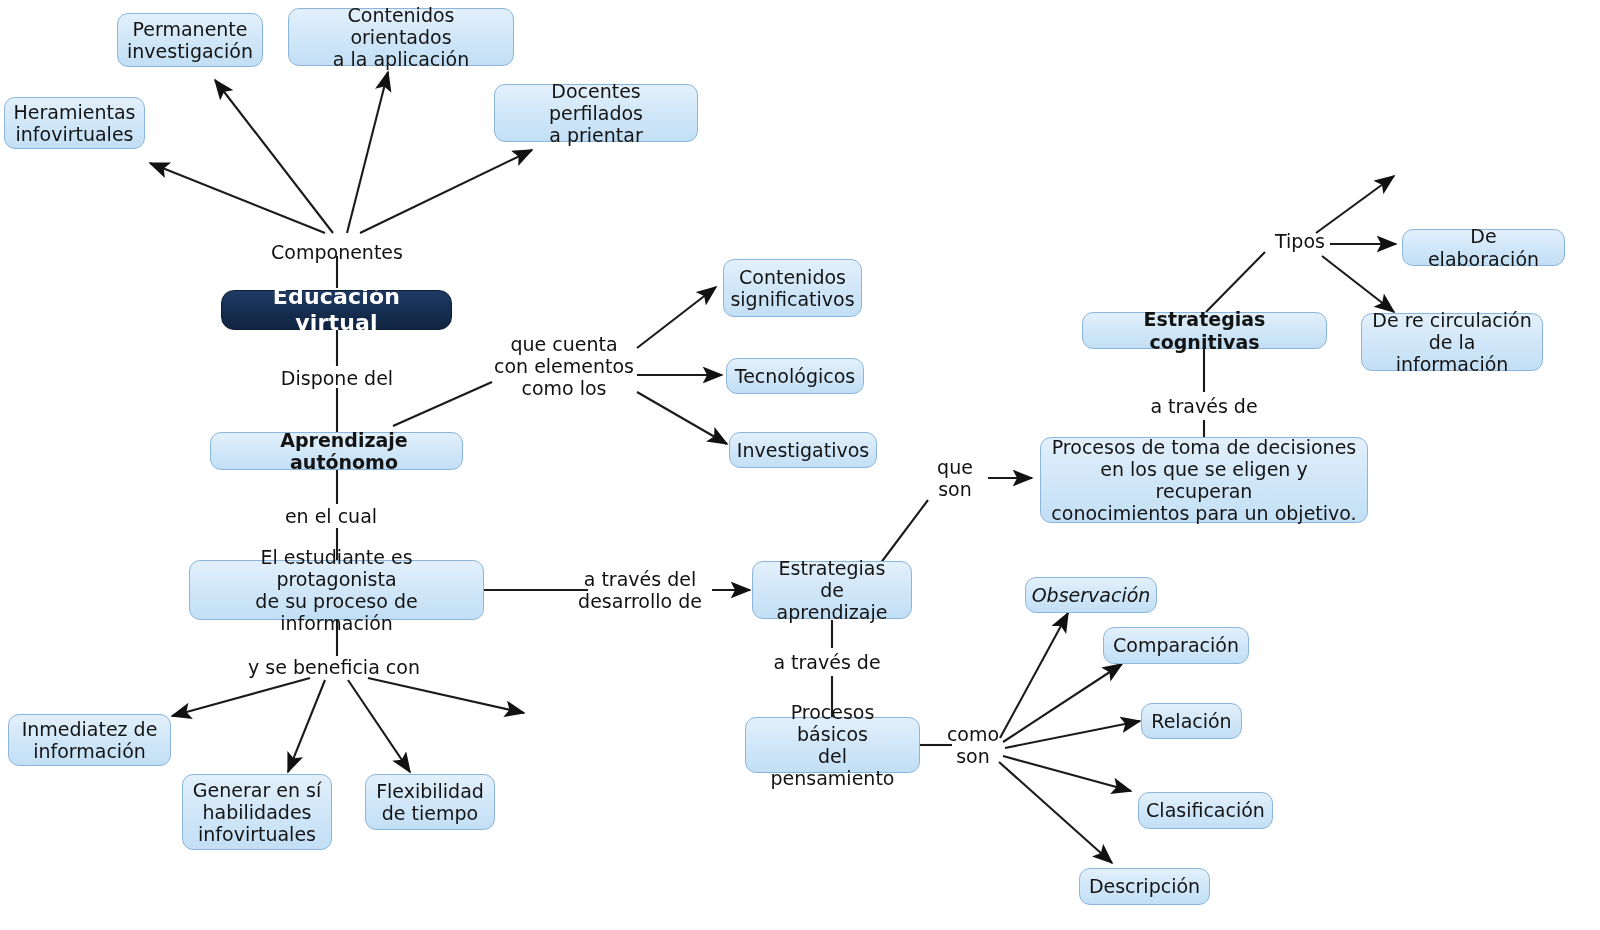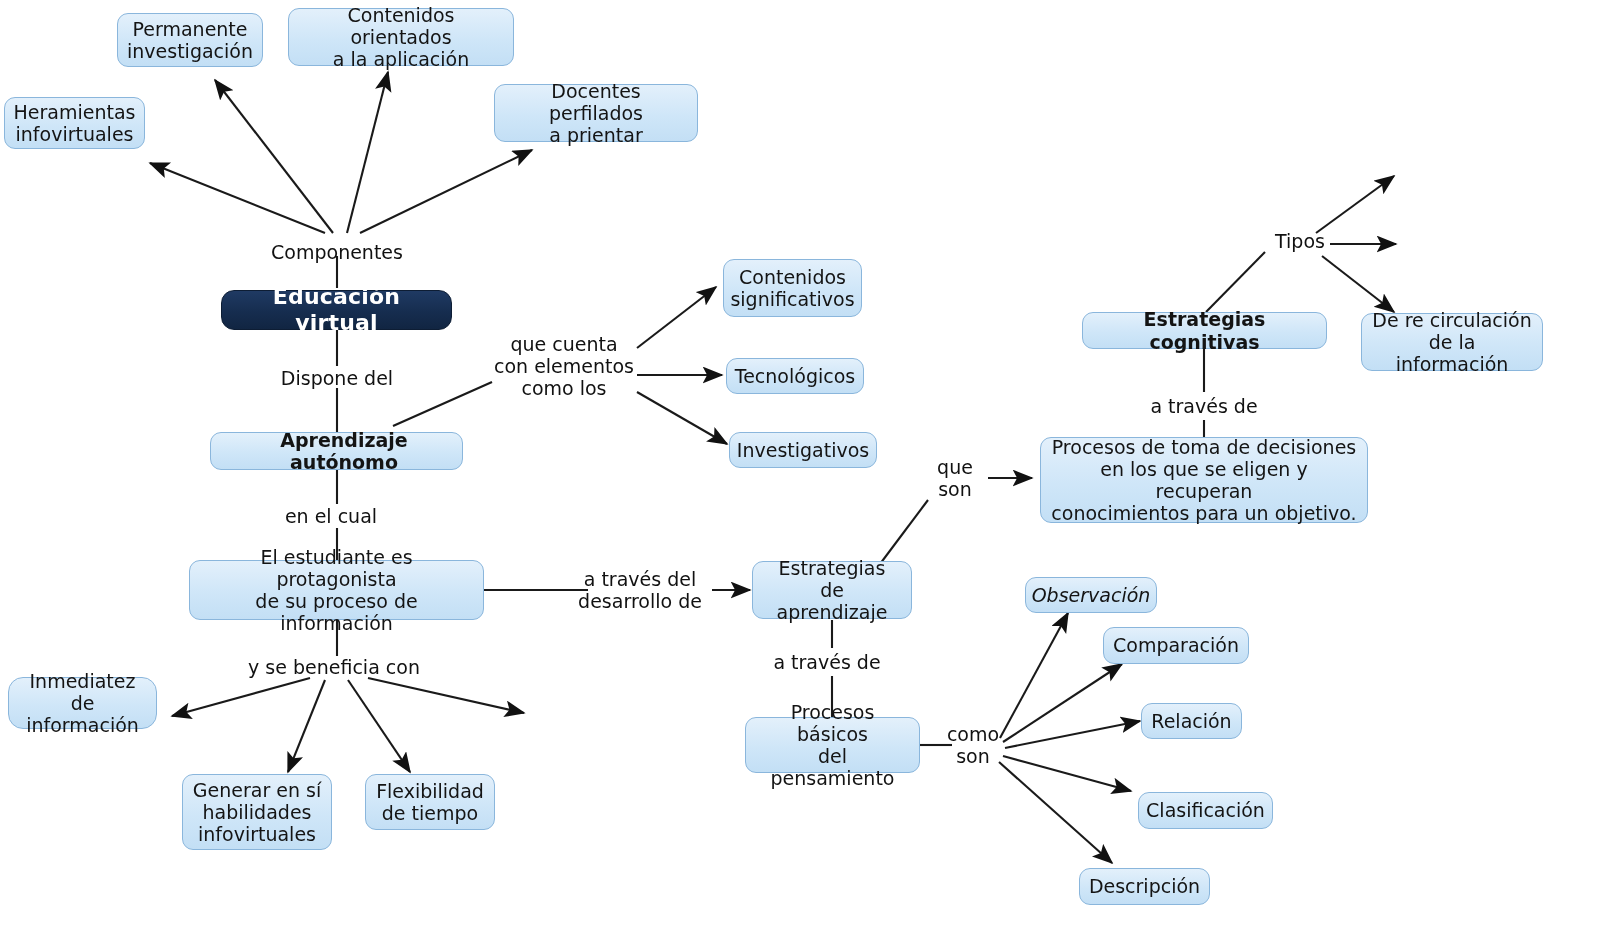--- a/index.html
+++ b/index.html
@@ -136,21 +136,21 @@
 
   <div class="node" style="left:726px;top:358px;width:138px;height:36px;">Tecnológicos</div>
 
   <div class="node" style="left:729px;top:432px;width:148px;height:36px;">Investigativos</div>
 
   <div class="node strong" style="left:210px;top:432px;width:253px;height:38px;padding-left:24px;">Aprendizaje autónomo</div>
 
   <div class="node" style="left:189px;top:560px;width:295px;height:60px;">El estudiante es protagonista
 de su proceso de información</div>
 
-  <div class="node" style="left:8px;top:677px;width:149px;height:52px;border-radius:15px;">Inmediatez de
+  <div class="node" style="left:8px;top:714px;width:163px;height:52px;">Inmediatez de
 información</div>
 
   <div class="node" style="left:182px;top:774px;width:150px;height:76px;">Generar en sí
 habilidades
 infovirtuales</div>
 
   <div class="node" style="left:365px;top:774px;width:130px;height:56px;">Flexibilidad
 de tiempo</div>
 
 
@@ -166,20 +166,21 @@
 
   <div class="node" style="left:1141px;top:703px;width:101px;height:36px;">Relación</div>
 
   <div class="node" style="left:1138px;top:792px;width:135px;height:37px;">Clasificación</div>
 
   <div class="node" style="left:1079px;top:868px;width:131px;height:37px;">Descripción</div>
 
   <div class="node strong" style="left:1082px;top:312px;width:245px;height:37px;">Estrategias cognitivas</div>
 
 
+  <div class="node" style="left:1402px;top:229px;width:163px;height:37px;">De elaboración</div>
 
   <div class="node" style="left:1361px;top:313px;width:182px;height:58px;">De re circulación
 de la información</div>
 
   <div class="node" style="left:1040px;top:437px;width:328px;height:86px;">Procesos de toma de decisiones
 en los que se eligen y recuperan
 conocimientos para un objetivo.</div>
 
   <div class="link-label" style="left:337px;top:252px;">Componentes</div>
 

